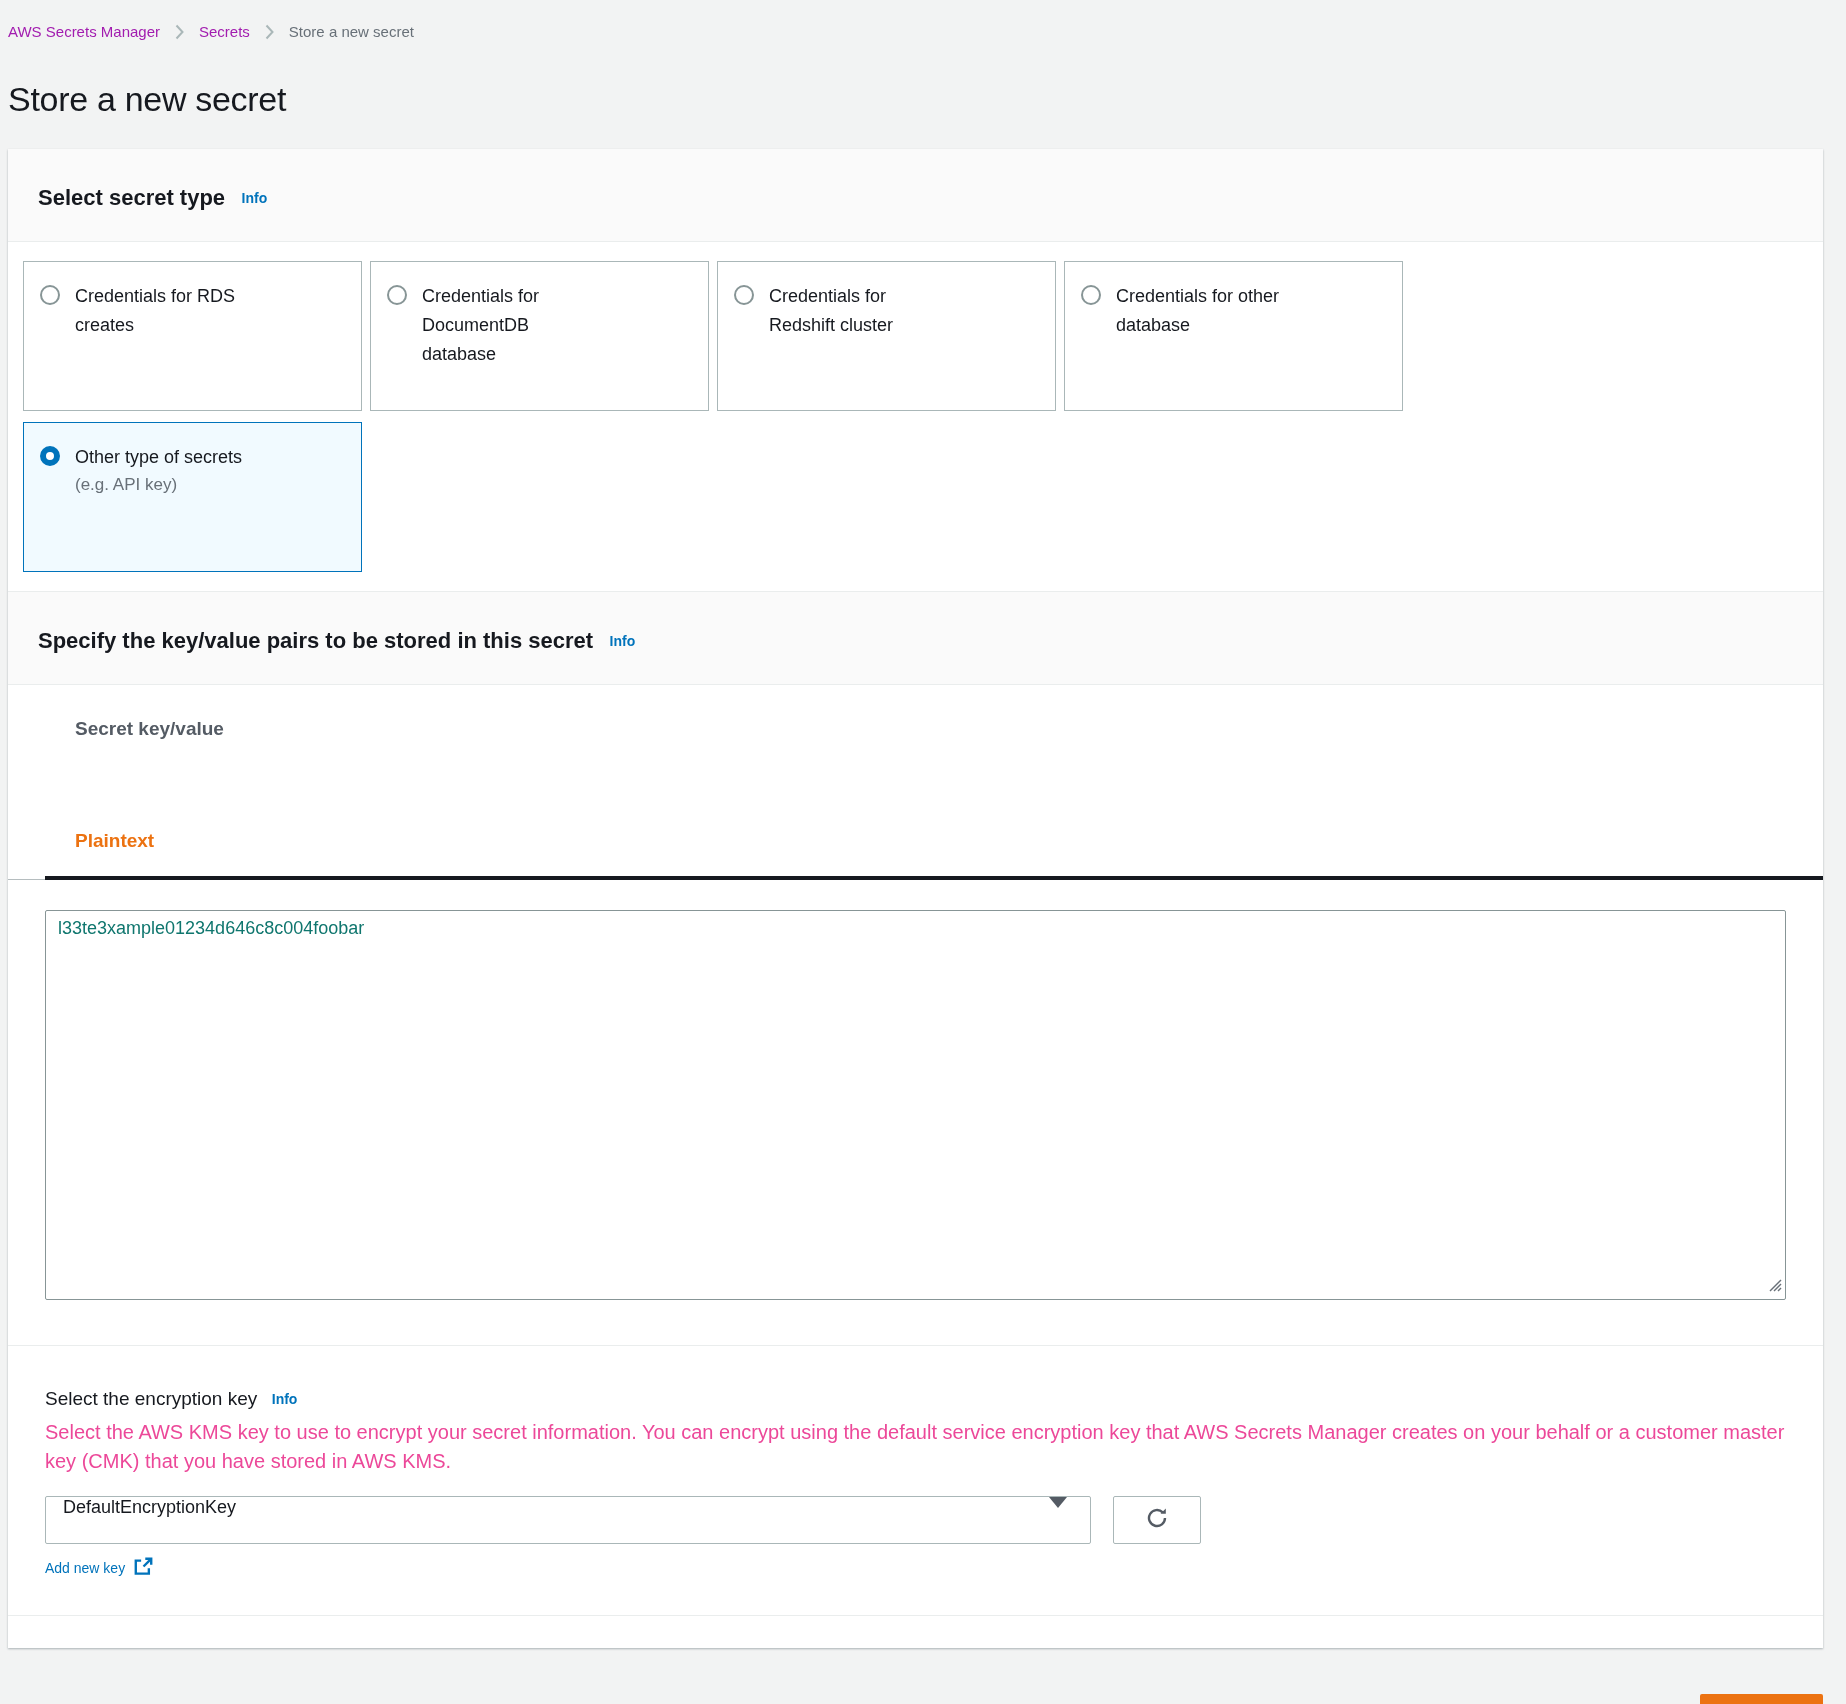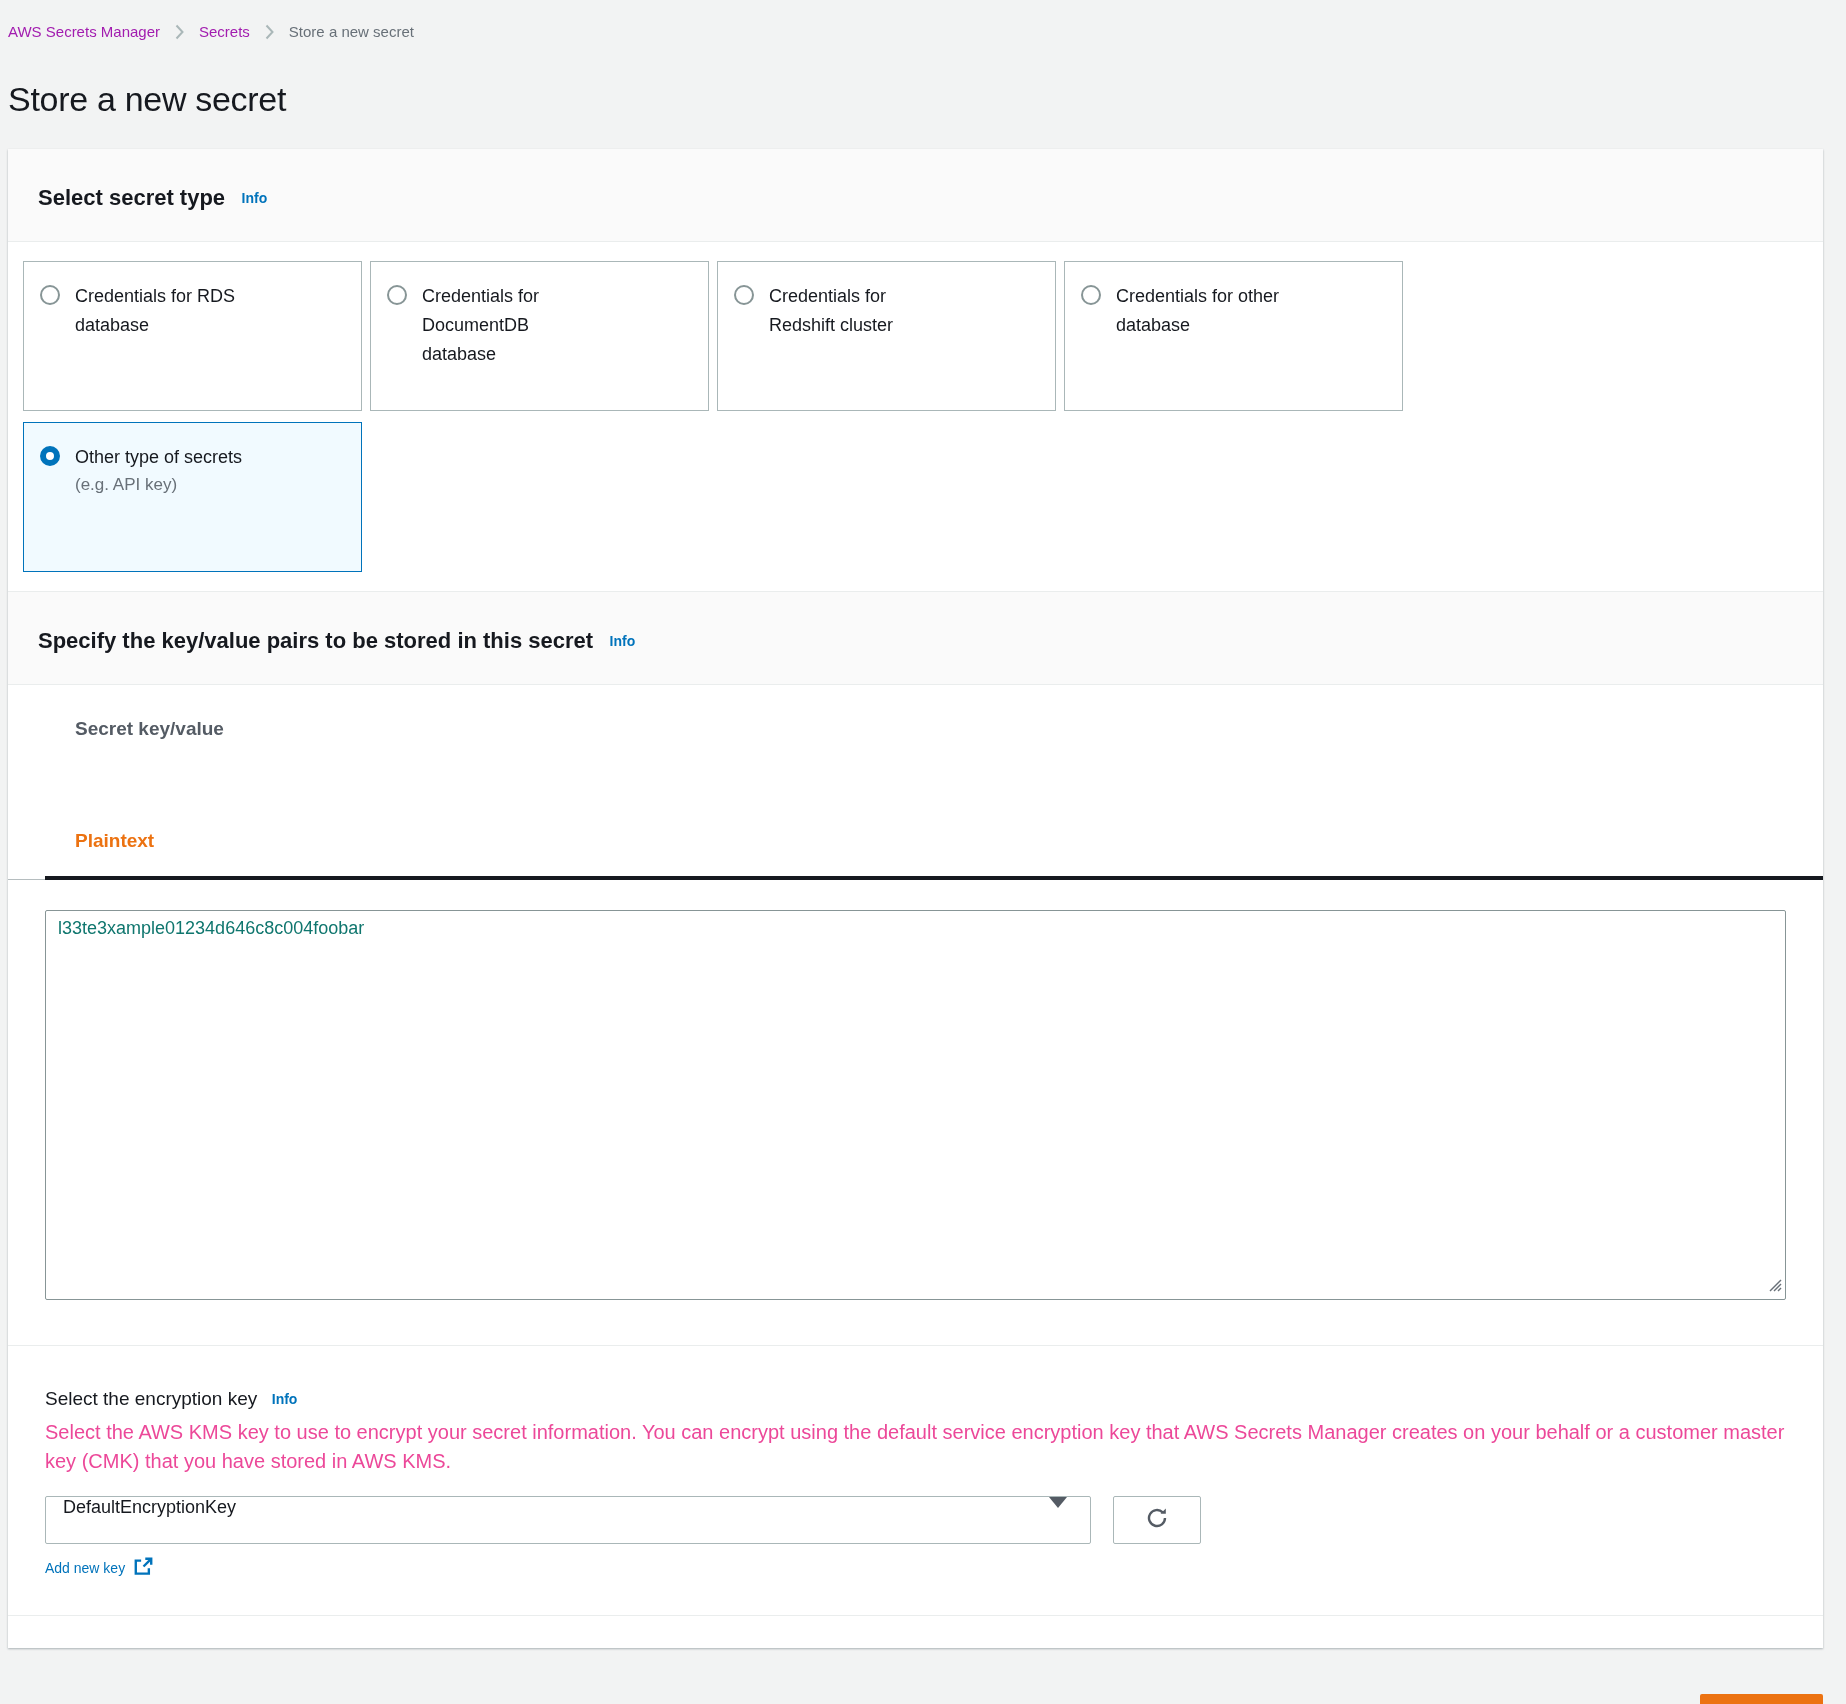--- a/index.html
+++ b/index.html
@@ -117,21 +117,21 @@
     <div class="section-head">
       <span class="section-title">Select secret type</span>
       <span class="info-link">Info</span>
     </div>
 
     <div class="tiles">
       <div class="tile-row">
         <div class="tile">
           <span class="radio"></span>
           <span class="tile-label">Credentials for RDS
-database</span>
+creates</span>
         </div>
         <div class="tile">
           <span class="radio"></span>
           <span class="tile-label">Credentials for
 DocumentDB
 database</span>
         </div>
         <div class="tile">
           <span class="radio"></span>
           <span class="tile-label">Credentials for

